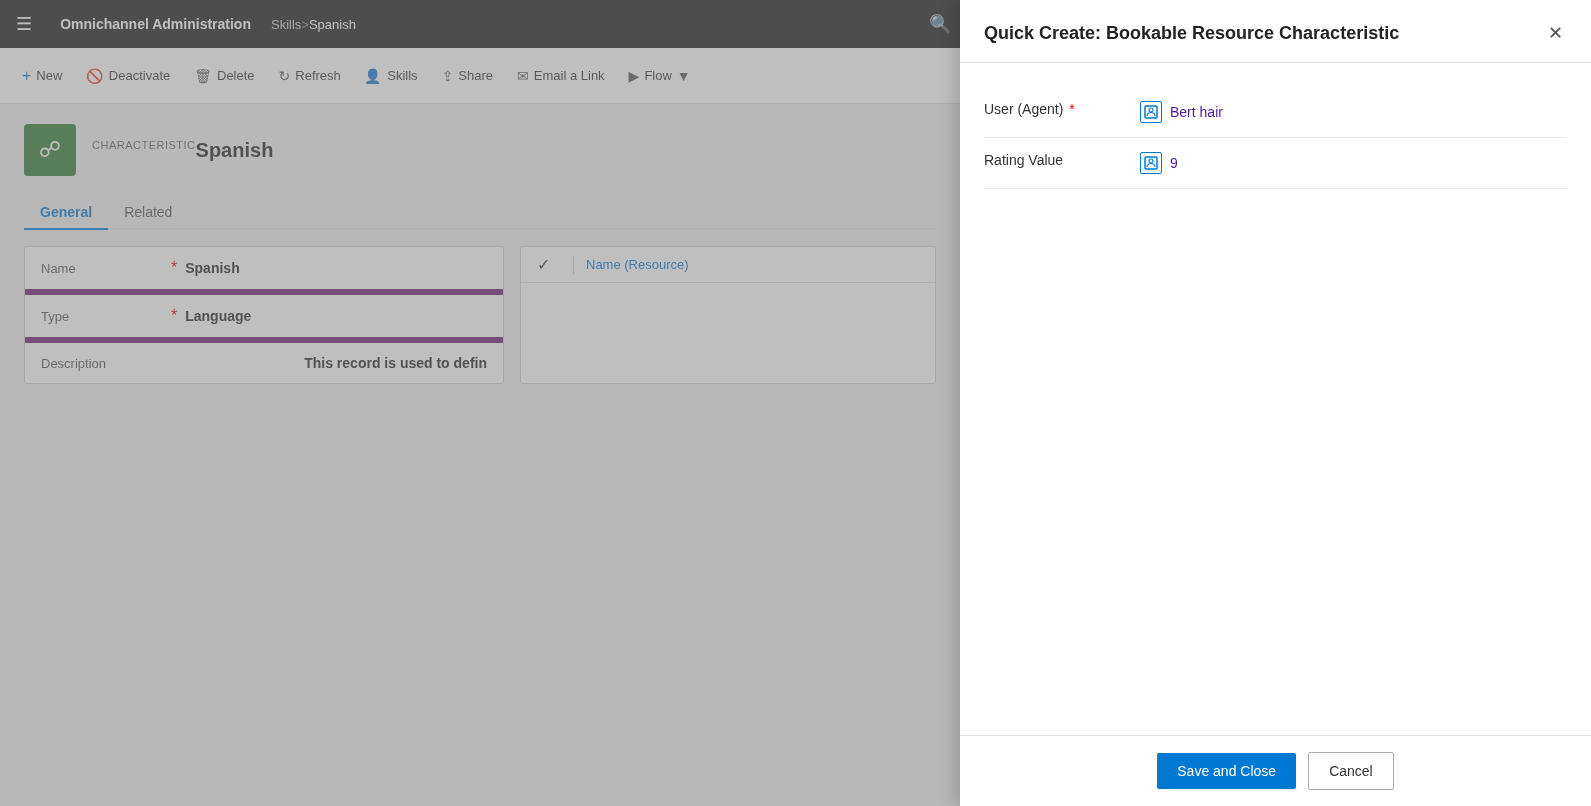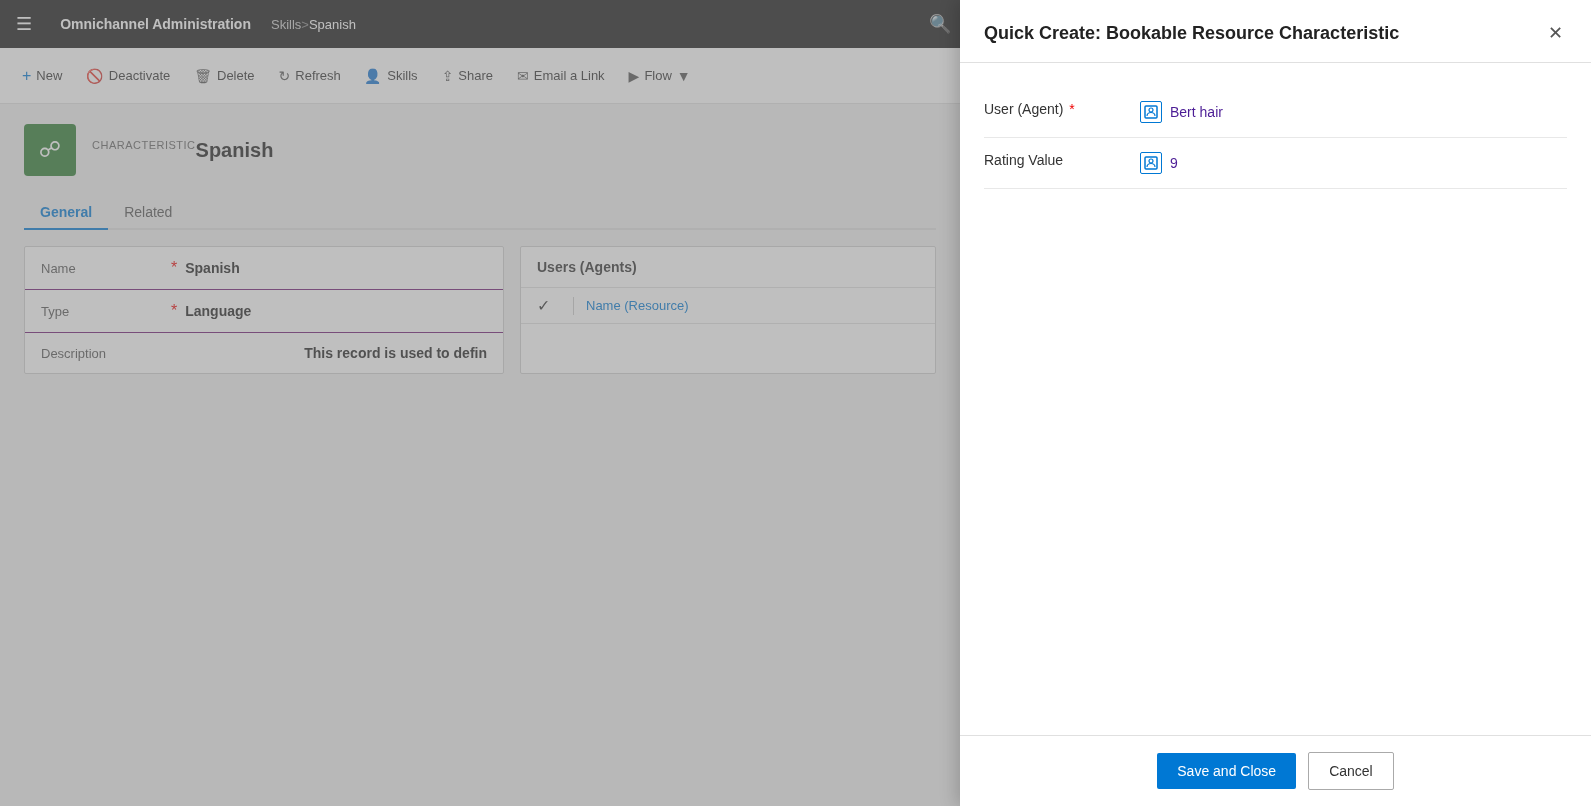--- a/index.html
+++ b/index.html
@@ -158,21 +158,21 @@
       background: #fff;
       border: 1px solid #d0d0d0;
       border-radius: 2px;
       padding: 0;
       width: 480px;
     }
     .form-field {
       display: flex;
       align-items: center;
       padding: 12px 16px;
-      border-bottom: 1px solid #701a75;
+      border-bottom: 6px solid #701a75;
       gap: 8px;
     }
     .form-field:last-child { border-bottom: none; justify-content: space-between; }
     .field-label {
       font-size: 13px;
       color: #555;
       width: 120px;
       flex-shrink: 0;
     }
     .required-star { color: #e00; margin-left: 2px; }
@@ -413,21 +413,20 @@
           <span class="required-star">*</span>
           <span class="field-value">Language</span>
         </div>
         <div class="form-field">
           <span class="field-label">Description</span>
           <span class="field-value">This record is used to defin</span>
         </div>
       </div>
 
       <div class="users-card">
-        <div class="users-card-header">Users (Agents)</div>
         <div class="users-table-header">
           <span class="check-col">✓</span>
           <div class="col-sep"></div>
           <span class="col-name">Name (Resource)</span>
         </div>
       </div>
     </div>
   </div>
 </div>
 

